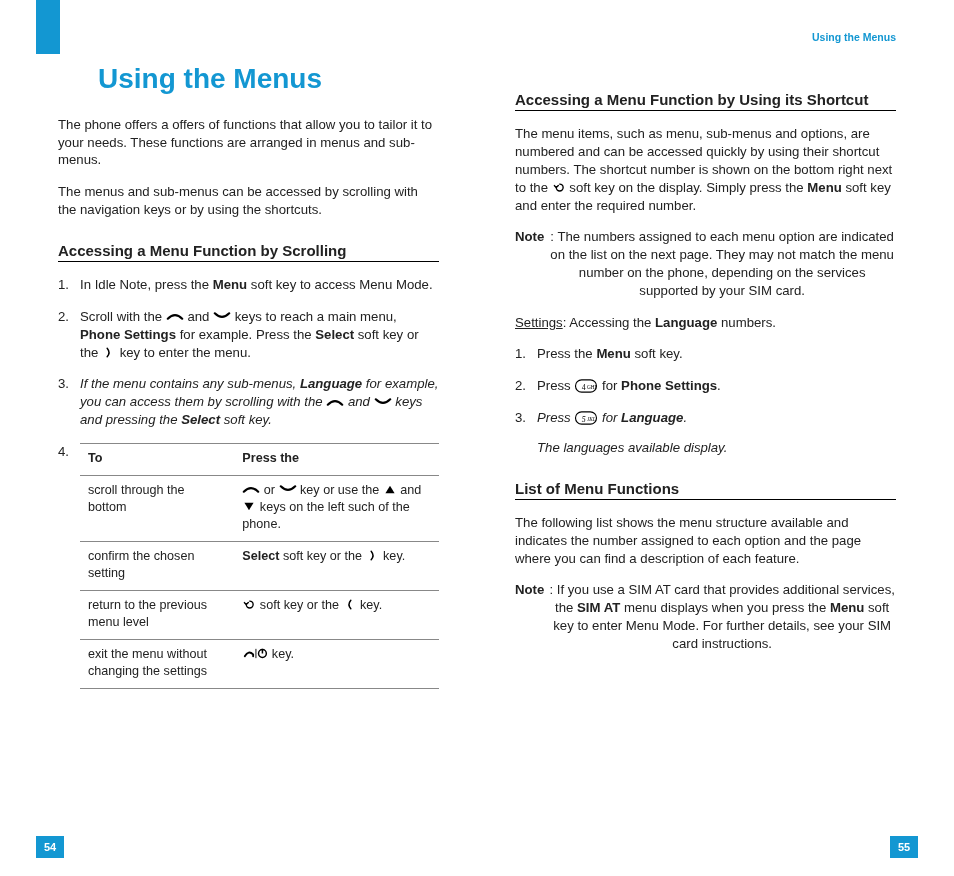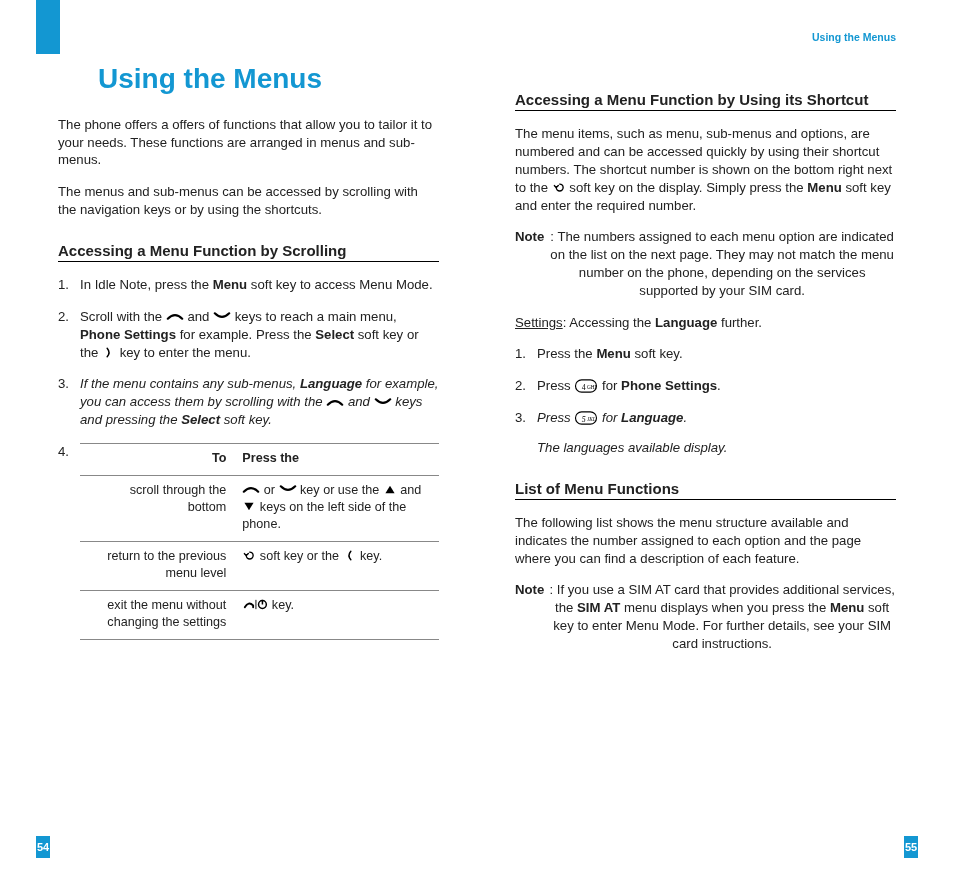--- a/index.html
+++ b/index.html
@@ -102,36 +102,36 @@
     width:calc(100% - 22px);
   }
   table.keytable th,table.keytable td{
     border-top:1px solid var(--border);
     border-bottom:1px solid var(--border);
     padding:6px 8px 8px 8px;
     vertical-align:top;
     text-align:left;
   }
   table.keytable th{font-weight:bold;}
-  table.keytable td:first-child,table.keytable th:first-child{width:43%;text-align:right;}
+  table.keytable td:first-child,table.keytable th:first-child{width:43%;}
 
   .note{
     display:flex;
     gap:4px;
     margin:0 0 14px 0;
   }
   .note .note-label{font-weight:bold;white-space:nowrap;}
   .note .note-body{flex:1;text-align:center;}
 
   .page-num{
     position:absolute;
     bottom:18px;
     color:#fff;
     background:var(--accent);
-    width:14px;
+    width:28px;
     height:22px;
     font-size:11px;
     font-weight:bold;
     display:flex;
     align-items:center;
     justify-content:center;
   }
   .page-num-left{left:36px;}
   .page-num-right{right:36px;text-align:right;}
 
@@ -230,21 +230,29 @@
             <td>scroll through the bottom</td>
             <td>
               <span class="key"><svg>
                       <use href="#arc-up"></use>
                     </svg></span><span> or </span><span class="key"><svg>
                       <use href="#arc-down"></use>
                     </svg></span><span> key or use the </span><span class="key key-sm"><svg viewBox="0 0 12 12">
                       <use href="#tri-up"></use>
                     </svg></span><span> and </span><span class="key key-sm"><svg viewBox="0 0 12 12">
                       <use href="#tri-down"></use>
-                    </svg></span><span> keys on the left side of the phone.</span>
+                    </svg></span><span> keys on the left such of the phone.</span>
+            </td>
+          </tr>
+          <tr>
+            <td>confirm the chosen setting</td>
+            <td>
+              <b>Select</b><span> soft key or the </span><span class="key key-sm"><svg viewBox="0 0 10 18">
+                      <use href="#paren-r"></use>
+                    </svg></span><span> key.</span>
             </td>
           </tr>
           <tr>
             <td>return to the previous menu level</td>
             <td>
               <span class="key key-sm"><svg viewBox="0 0 16 16">
                       <use href="#back-arrow"></use>
                     </svg></span><span> soft key or the </span><span class="key key-sm"><svg viewBox="0 0 10 18">
                       <use href="#paren-l"></use>
                     </svg></span><span> key.</span>
@@ -276,21 +284,21 @@
             <use href="#back-arrow"></use>
           </svg></span><span> soft key on the display. Simply press the </span><b>Menu</b><span> soft key and enter the required number.</span>
     </p>
 
     <div class="note">
       <span class="note-label">Note</span>
       <span class="note-body">: The numbers assigned to each menu option are indicated on the list on the next page. They may not match the menu number on the phone, depending on the services supported by your SIM card.</span>
     </div>
 
     <p>
-      <u>Settings</u><span>: Accessing the </span><b>Language</b><span> further.</span>
+      <u>Settings</u><span>: Accessing the </span><b>Language</b><span> numbers.</span>
     </p>
 
     <ol class="steps">
       <li>
         <span>Press the </span><b>Menu</b><span> soft key.</span>
       </li>
       <li>
         <span>Press </span><span class="key" style="width:24px;height:14px;position:relative;"><svg viewBox="0 0 26 16">
               <use href="#numkey"></use>
               <text x="8" y="12" font-size="9" font-family="Verdana">4</text>

